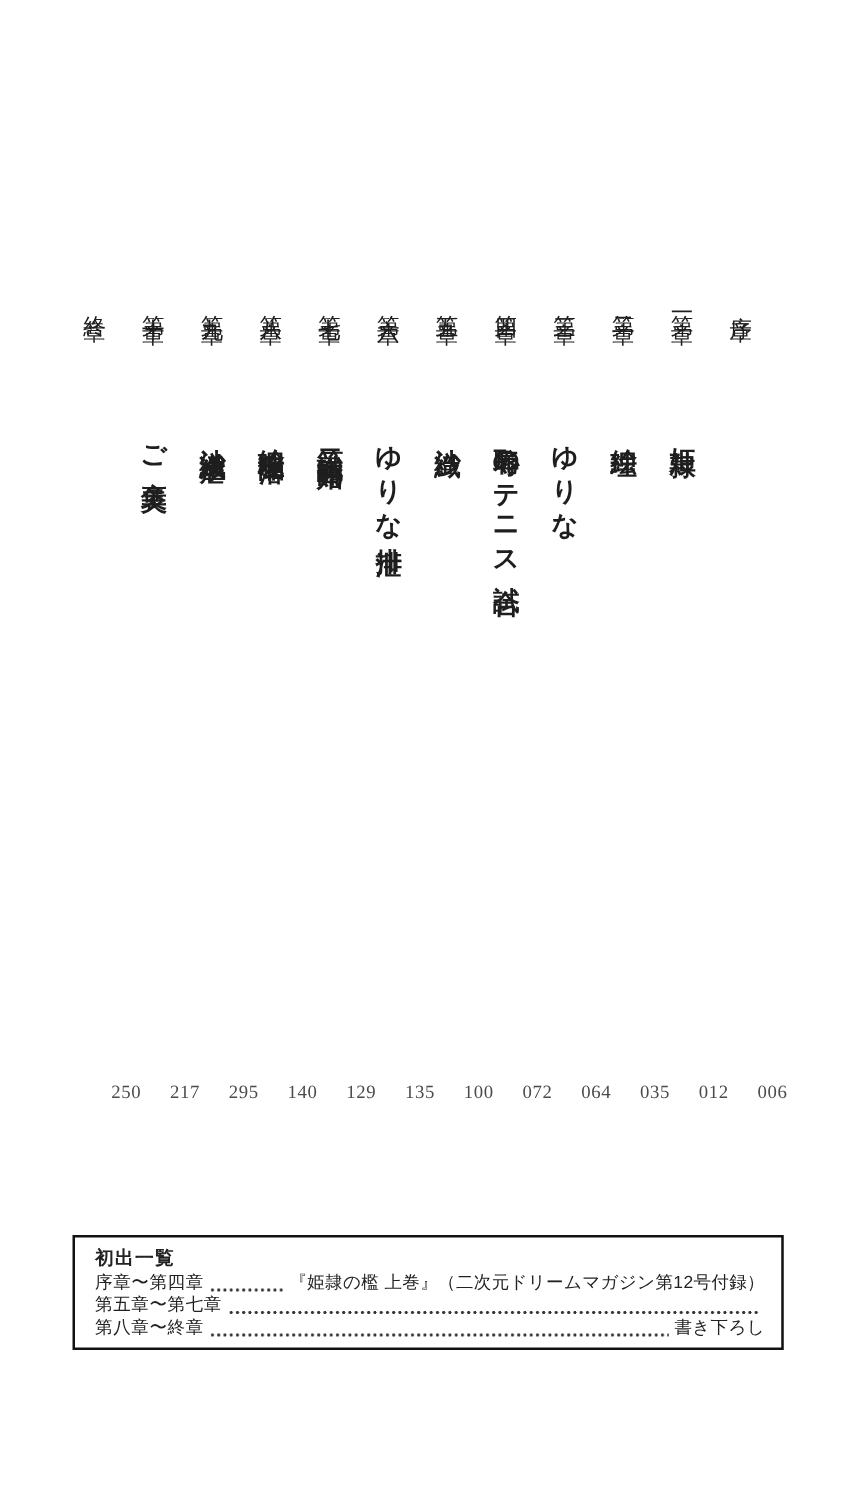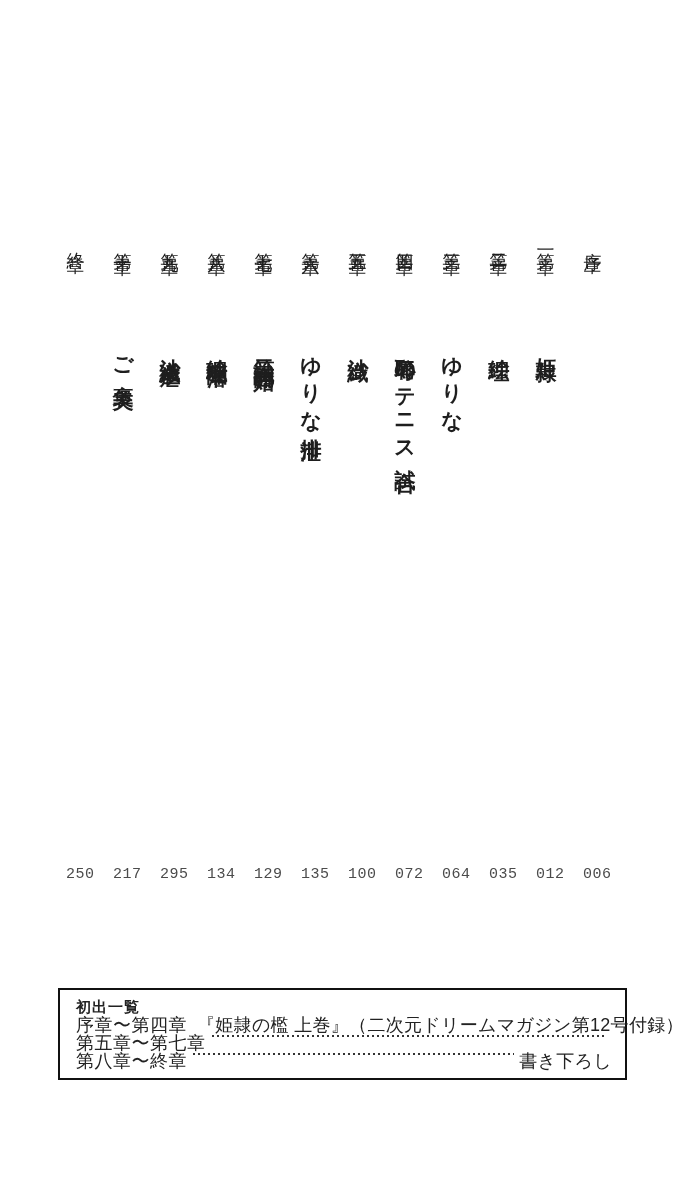--- a/index.html
+++ b/index.html
@@ -54,22 +54,22 @@
   
   .page-numbers {
     position: absolute;
     top: 866px;
     right: 63px;
     display: flex;
     flex-direction: row-reverse;
   }
   .page-num {
     width: 47px;
-    text-align: left;
-    font-family: Liberation Mono, monospace;
+    text-align: right;
+    font-family: Liberation Serif, serif;
     font-size: 15px;
     color: #4b4b4b;
     letter-spacing: 0.5px;
   }
 
   
   .pub-box {
     position: absolute;
     left: 58px;
     top: 988px;
@@ -82,22 +82,22 @@
     color: #222222;
   }
   .pub-heading {
     font-size: 15px;
     font-weight: bold;
     line-height: 19px;
     letter-spacing: 1px;
   }
   .pub-row {
     display: flex;
-    align-items: flex-start;
-    font-size: 18px;
+    align-items: flex-end;
+    font-size: 14px;
     line-height: 18px;
     white-space: nowrap;
   }
   .pub-range {
     flex: 0 0 auto;
     letter-spacing: 0.5px;
   }
   .dot-leader {
     flex: 1 1 auto;
     height: 4px;
@@ -168,21 +168,21 @@
 
 <div class="page-numbers">
   <div class="page-num">006</div>
   <div class="page-num">012</div>
   <div class="page-num">035</div>
   <div class="page-num">064</div>
   <div class="page-num">072</div>
   <div class="page-num">100</div>
   <div class="page-num">135</div>
   <div class="page-num">129</div>
-  <div class="page-num">134</div>
+  <div class="page-num">140</div>
   <div class="page-num">295</div>
   <div class="page-num">217</div>
   <div class="page-num">250</div>
 </div>
 
 <div class="pub-box">
   <div class="pub-heading">初出一覧</div>
   <div class="pub-row">
     <span class="pub-range">序章〜第四章</span>
     <span class="dot-leader"></span>

